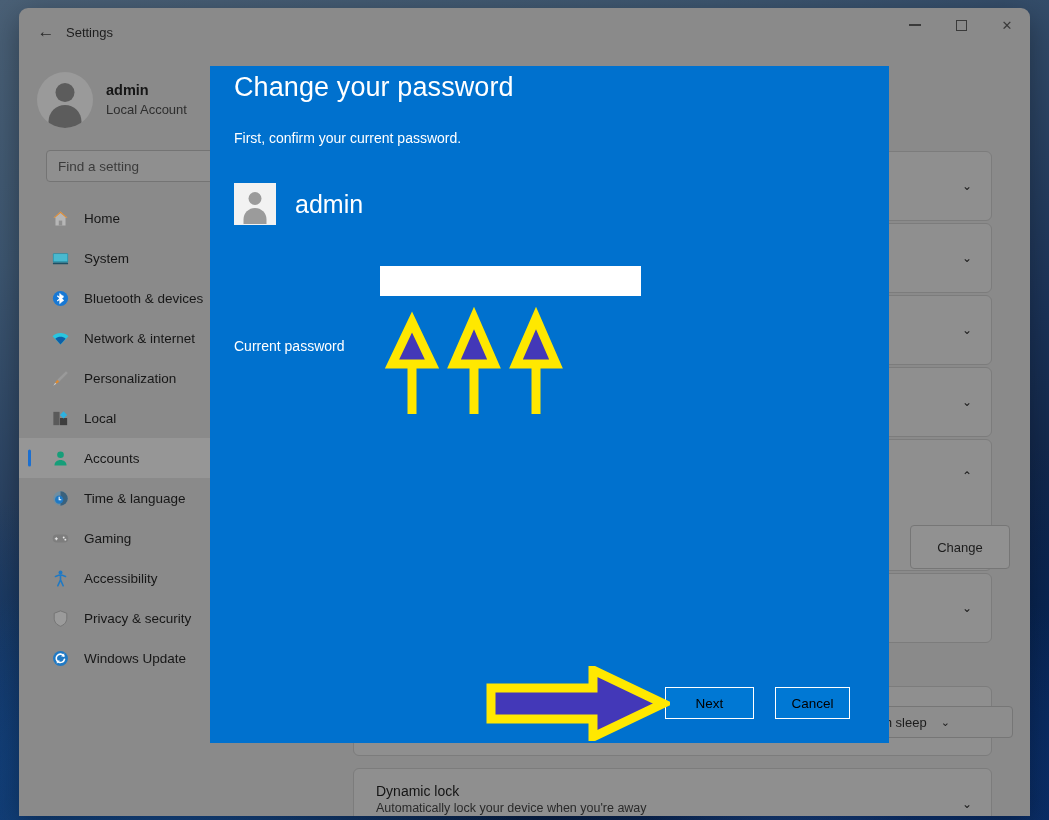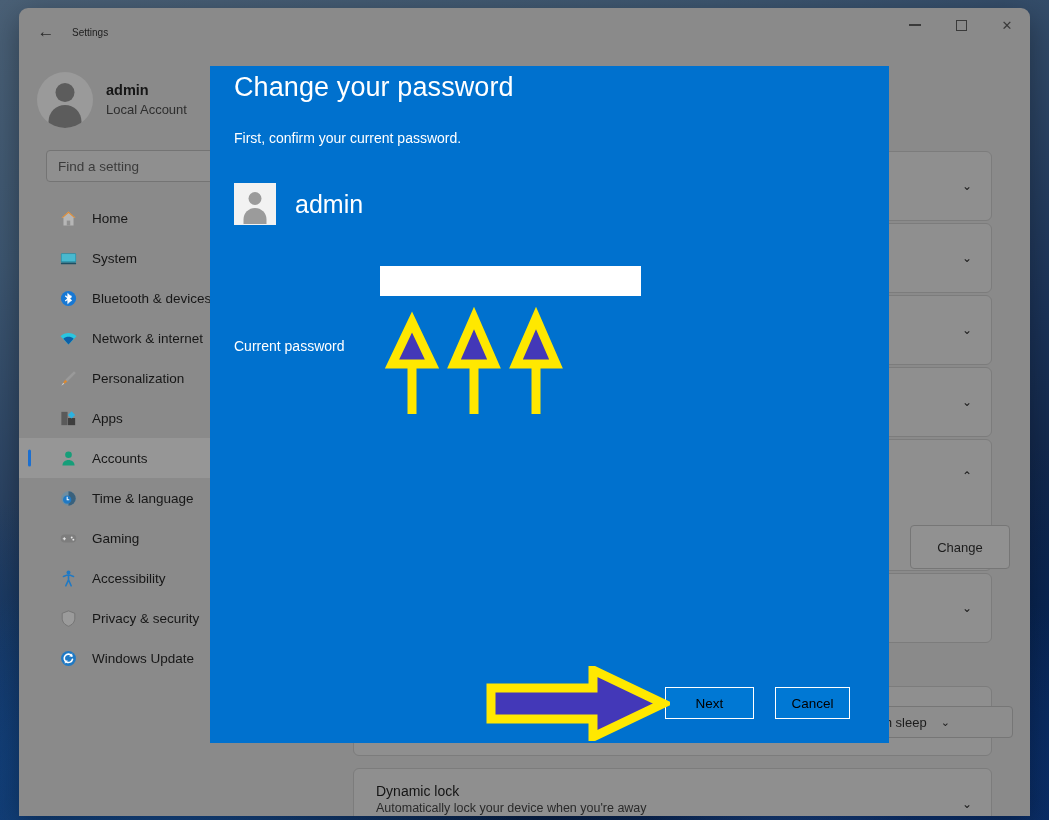--- a/index.html
+++ b/index.html
@@ -37,21 +37,21 @@
   }
   .titlebar {
     height: 48px; position: relative; display: flex; align-items: center;
   }
   .back-btn {
     width: 40px; height: 32px; margin-left: 7px;
     display: flex; align-items: center; justify-content: center;
     color: #2b2b2b; font-size: 17px; border-radius: 4px;
   }
   .win-title {
-    font-size: 10px; color: #1d1d1d; margin-left: 6px;
+    font-size: 13px; color: #1d1d1d; 
   }
   .wincaption { position: absolute; right: 0; top: 0; display: flex; }
   .capbtn {
     width: 46px; height: 34px; display: flex; align-items: center; justify-content: center;
     color: #3a3a3a; font-size: 13px;
   }
   .capbtn.sq span { display: block; width: 11px; height: 11px; border: 1.4px solid #3a3a3a; }
   .capbtn.min span { display: block; width: 12px; height: 1.4px; background: #3a3a3a; }
 
   
@@ -79,21 +79,21 @@
   .search {
     margin: 22px 0 0 27px; width: 215px; height: 32px;
     background: #8f8f8f; border: 1px solid #747474; border-radius: 4px;
     display: flex; align-items: center; padding: 0 11px;
     font-size: 13.5px; color: #3b3b3b;
   }
 
   .navlist { margin-top: 16px; }
   .navitem {
     height: 40px; display: flex; align-items: center; gap: 14px;
-    padding-left: 40px; position: relative; font-size: 13.5px; color: #171717;
+    padding-left: 32px; position: relative; font-size: 13.5px; color: #171717;
   }
   .navitem.active { background: #969696; }
   .navitem.active::before {
     content: ""; position: absolute; left: 9px; top: 50%; transform: translateY(-50%);
     width: 3px; height: 17px; background: #1b6fd0; border-radius: 2px;
   }
   .nav-ico { width: 19px; height: 19px; flex: none; display: block; }
 
   
   .content { position: absolute; left: 334px; top: 48px; right: 0; bottom: 0; }
@@ -232,21 +232,21 @@
         </svg>
         <span>Personalization</span>
       </div>
 
       <div class="navitem">
         <svg class="nav-ico" viewBox="0 0 20 20">
           <rect x="2.5" y="3" width="6.5" height="14" fill="#5a5a5a"></rect>
           <rect x="9.5" y="9.5" width="7.5" height="7.5" fill="#3e3e3e"></rect>
           <path d="M13.2 2.4 17 6.2 13.2 10 9.4 6.2z" fill="#2db2e0"></path>
         </svg>
-        <span>Apps</span>
+        <span>Local</span>
       </div>
 
       <div class="navitem active">
         <svg class="nav-ico" viewBox="0 0 20 20">
           <circle cx="10" cy="6.1" r="3.5" fill="#169e79"></circle>
           <path d="M3.6 17.4c0-3.6 2.9-5.9 6.4-5.9s6.4 2.3 6.4 5.9z" fill="#169e79"></path>
         </svg>
         <span>Accounts</span>
       </div>
 

